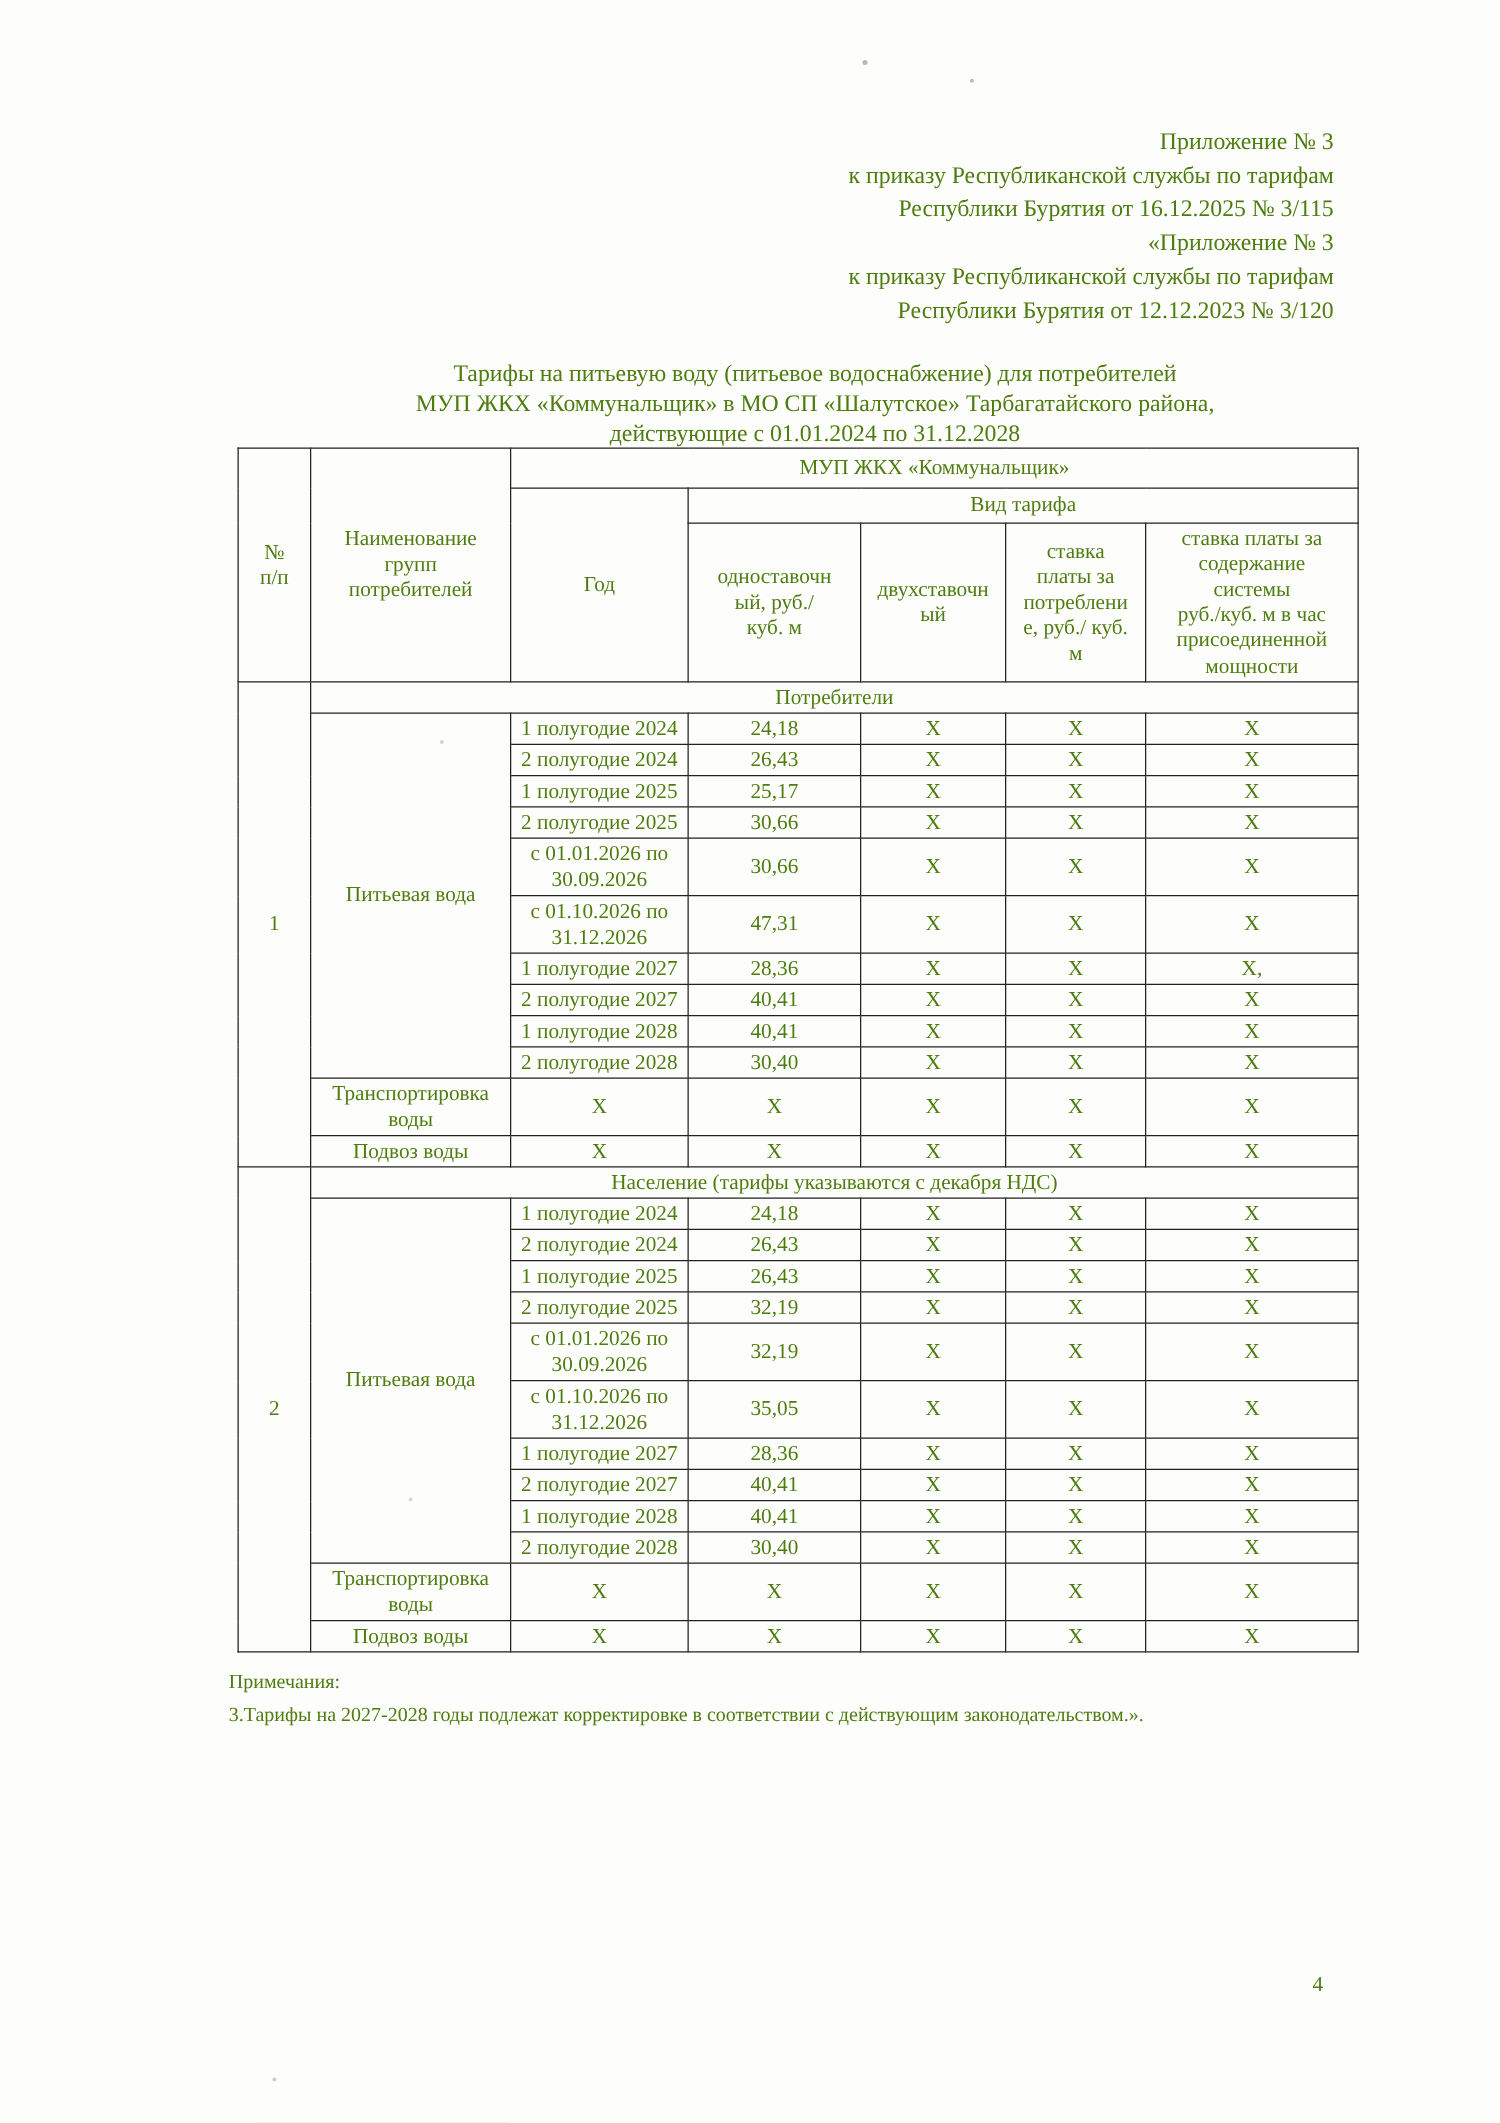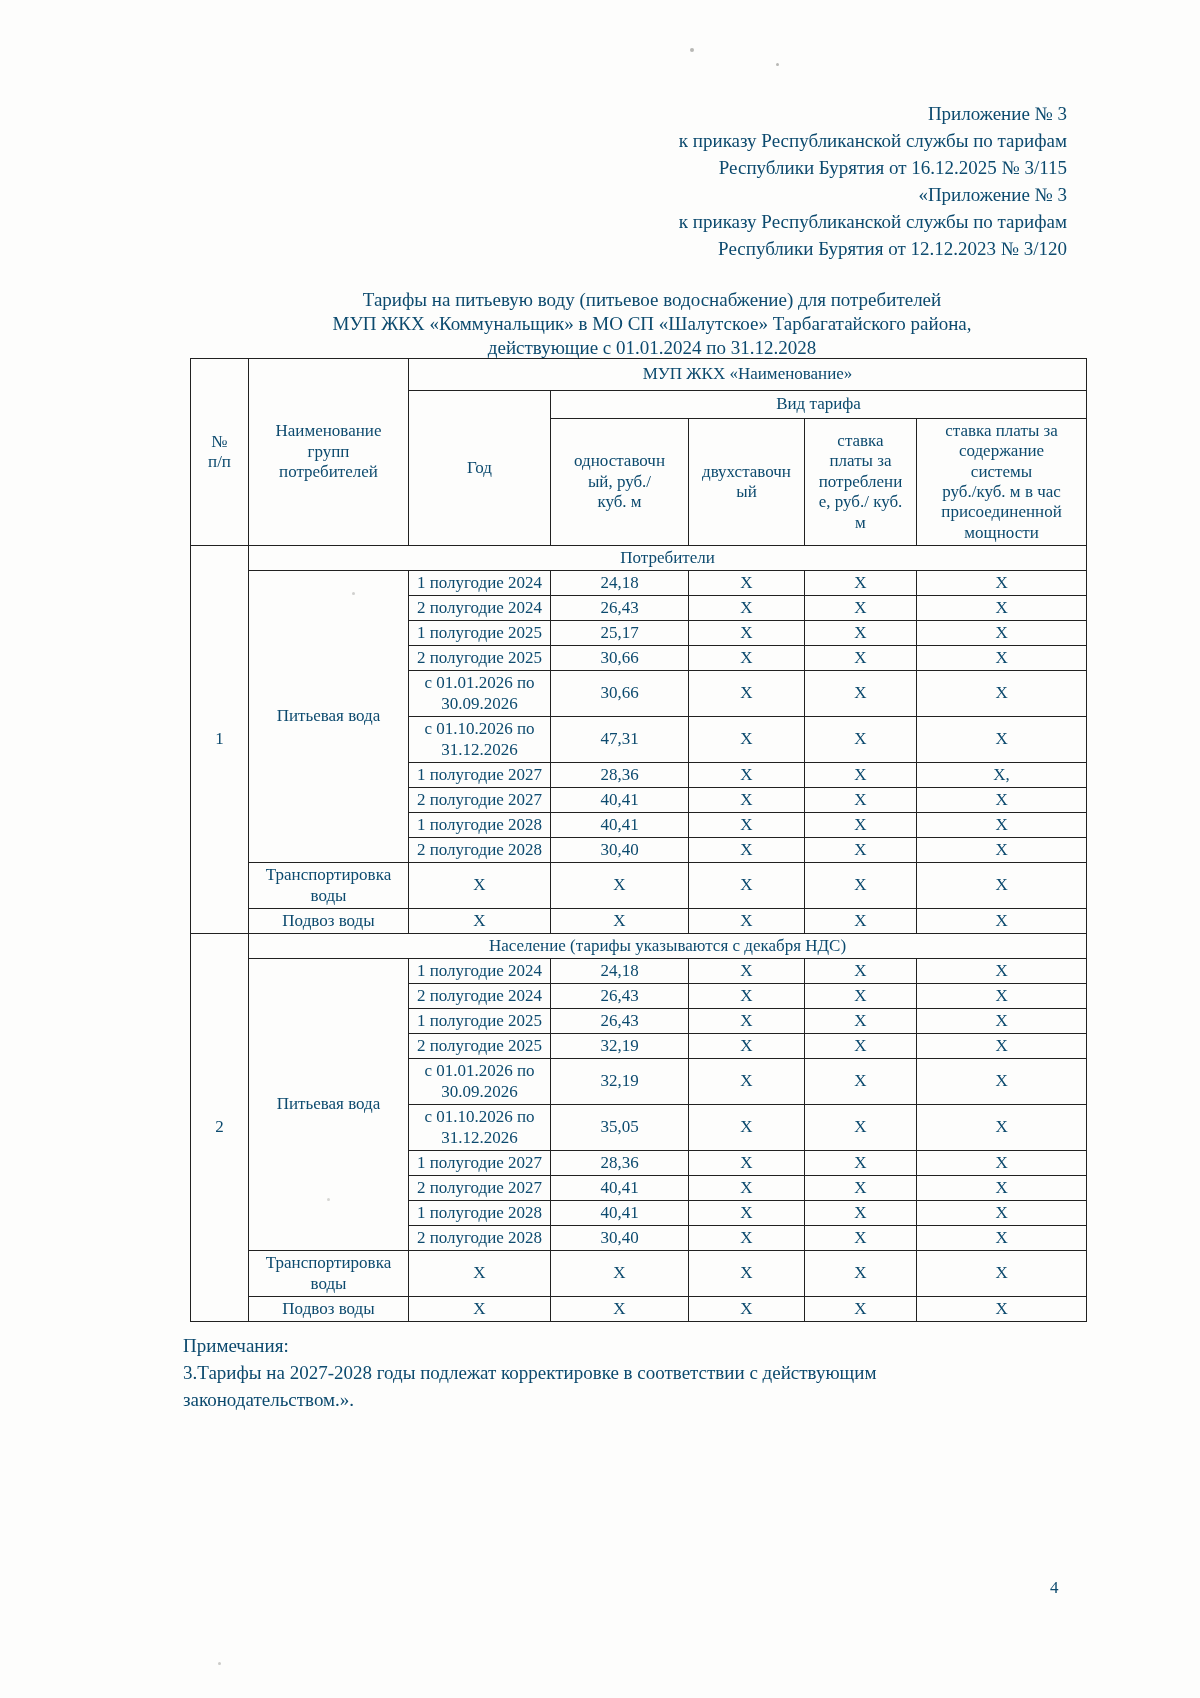--- a/index.html
+++ b/index.html
@@ -7,21 +7,21 @@
     padding: 0;
     background: #e8e8e6;
   }
   .page {
     position: relative;
     width: 1200px;
     height: 1698px;
     margin: 0 auto;
     background: #fdfdfc;
     font-family: "Liberation Serif", "DejaVu Serif", serif;
-    color: #0c4a6e;
+    color: #4d7c0f;
     overflow: hidden;
   }
   
   .doc-header {
     position: absolute;
     top: 100px;
     right: 133px;
     width: 560px;
     text-align: right;
     font-size: 19px;
@@ -66,21 +66,21 @@
   tr.r-tr   { height: 46px; }
   tr.r-pv   { height: 25px; }
   .pre { white-space: pre-line; }
   .va-b { vertical-align: bottom; padding-bottom: 3px; }
   
   .notes {
     position: absolute;
     top: 1332px;
     left: 183px;
     width: 790px;
-    font-size: 19px;
+    font-size: 16px;
     line-height: 27px;
   }
   .notes .note-item { margin: 0; }
   
   .page-number {
     position: absolute;
     top: 1578px;
     left: 1050px;
     font-size: 17px;
   }
@@ -130,21 +130,21 @@
         <col style="width:170px">
     </colgroup>
     <tbody>
 
       <tr class="r-org">
         <td rowspan="3" class="pre">№
 п/п</td>
         <td rowspan="3" class="pre">Наименование
 групп
 потребителей</td>
-        <td colspan="5">МУП ЖКХ «Наименование»</td>
+        <td colspan="5">МУП ЖКХ «Коммунальщик»</td>
       </tr>
       <tr class="r-vid">
         <td rowspan="2">Год</td>
         <td colspan="4">Вид тарифа</td>
       </tr>
       <tr class="r-cols">
         <td class="pre">одноставочн
 ый, руб./
 куб. м</td>
         <td class="pre">двухставочн

